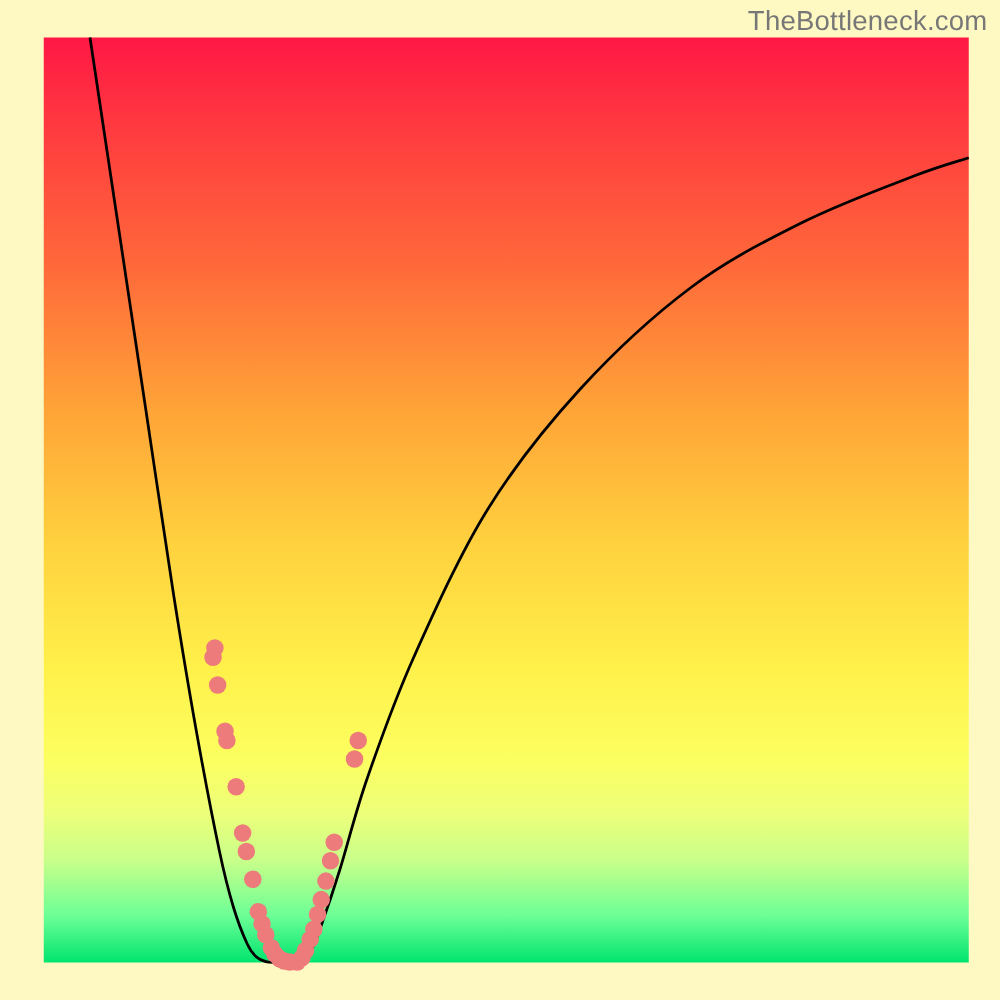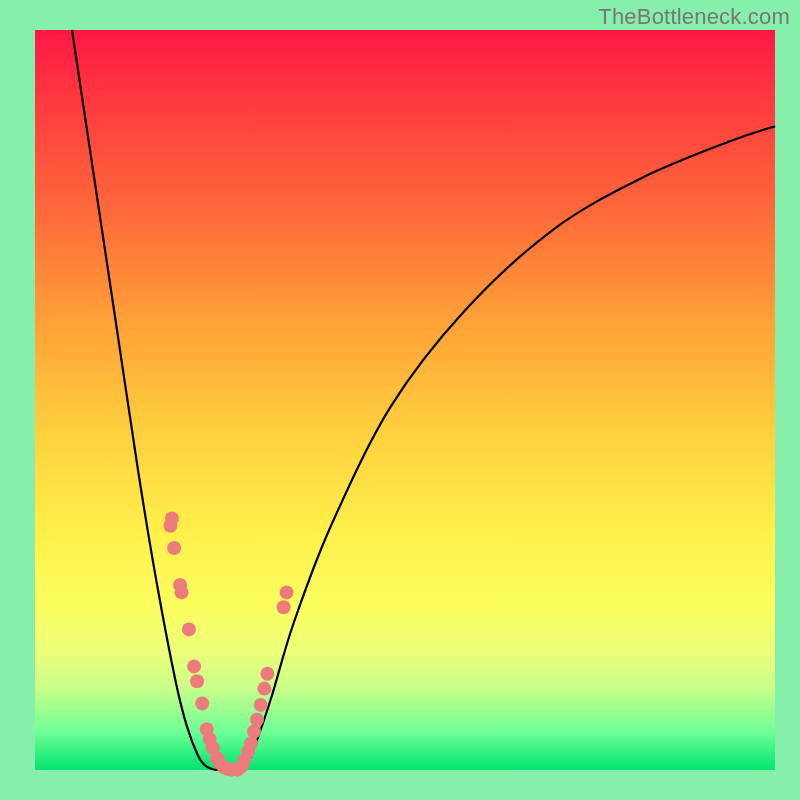--- a/index.html
+++ b/index.html
@@ -8,21 +8,21 @@
     width: 800px;
     height: 800px;
     background: #000;
     overflow: hidden;
     font-family: Arial, Helvetica, sans-serif;
   }
   .outer {
     position: relative;
     width: 800px;
     height: 800px;
-    background: #86efac;
+    background: #fef9c3;
   }
   .watermark {
     position: absolute;
     top: 4px;
     right: 10px;
     color: #777;
     font-size: 22px;
     font-weight: 500;
     z-index: 10;
     letter-spacing: 0.2px;

